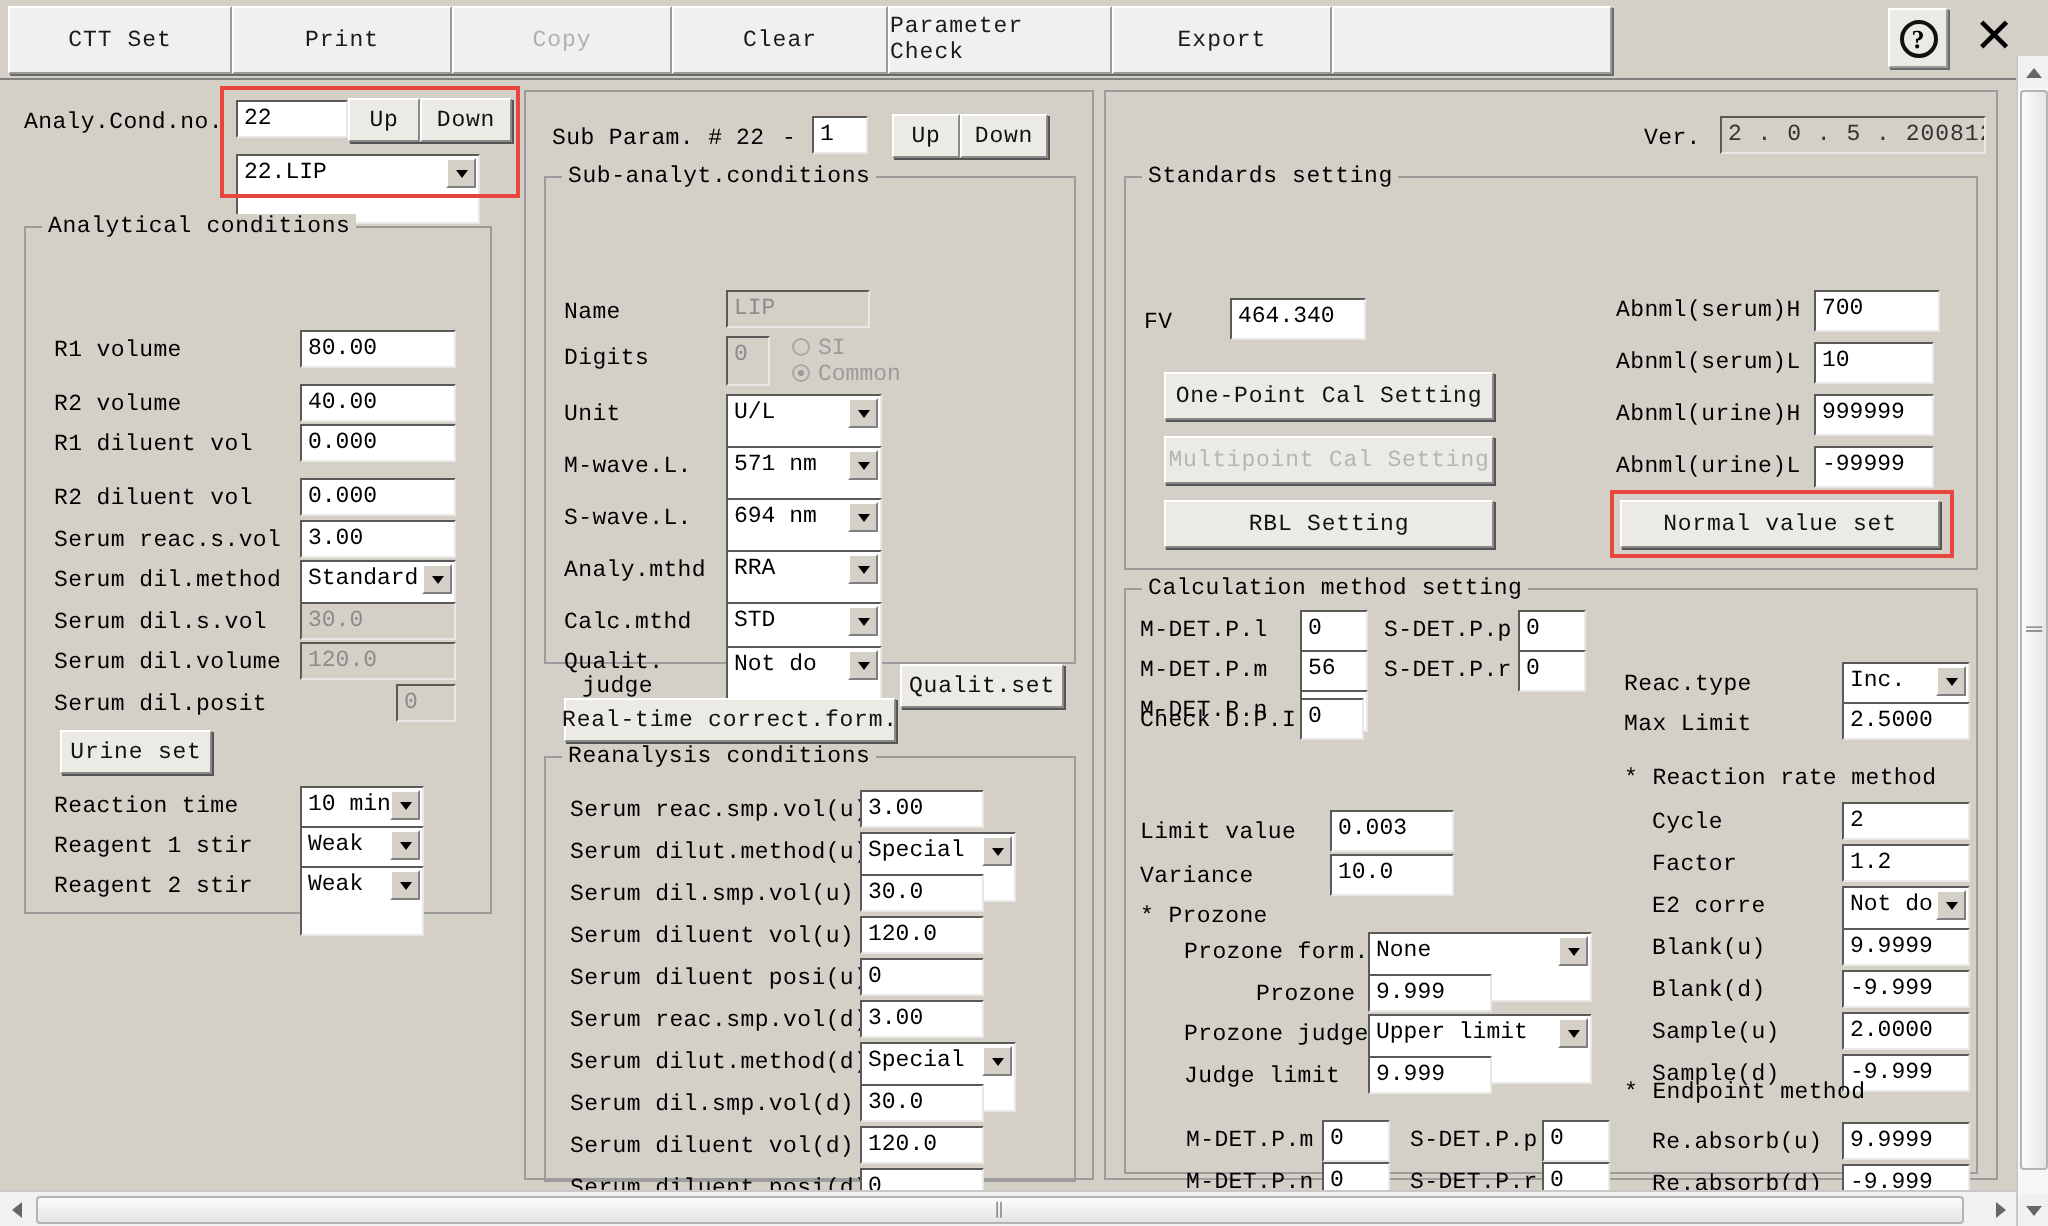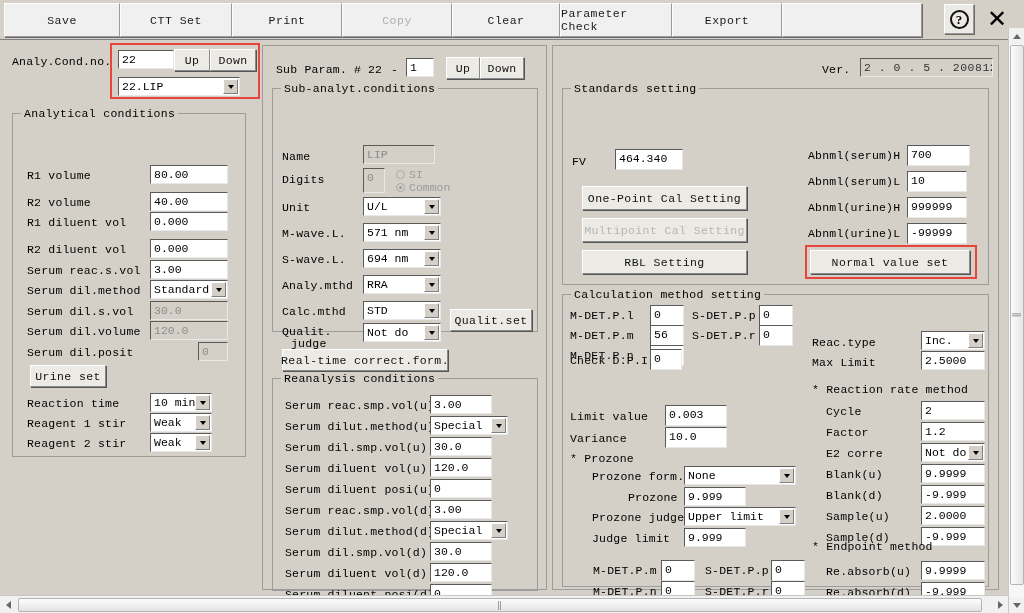--- a/index.html
+++ b/index.html
@@ -108,21 +108,21 @@
     overflow: hidden;
     white-space: nowrap;
   }
   .fld.ro { background: #d4d0c8; color: #8c8c8c; }
   .sel {
     position: absolute;
     background: #ffffff;
     border: 1px solid #828282;
     border-top-color: #5a5a5a; border-left-color: #5a5a5a;
     border-right-color: #e8e8e8; border-bottom-color: #e8e8e8;
-    height: 19px;
+    height: 35px;
     font-size: 11.5px;
     line-height: 17px;
     padding-left: 3px;
     white-space: nowrap;
     overflow: hidden;
   }
   .sel .arrow {
     position: absolute; right: 1px; top: 1px; width: 15px; height: 15px;
     background: #d4d0c8;
     border: 1px solid #fff;
@@ -203,21 +203,20 @@
   }
   .grip { font-size: 8px; color: #777; letter-spacing: 1px; }
 </style>
 </head>
 <body>
 
 <div id="app">
 
   <div class="toolbar">
     <div class="tbar-strip" id="toolbar-strip">
-        <div class="tbtn" style="width: 116px;">Save</div>
         <div class="tbtn" style="width: 112px;">CTT Set</div>
         <div class="tbtn" style="width: 110px;">Print</div>
         <div class="tbtn disabled" style="width: 110px;">Copy</div>
         <div class="tbtn" style="width: 108px;">Clear</div>
         <div class="tbtn" style="width: 112px;">Parameter Check</div>
         <div class="tbtn" style="width: 110px;">Export</div>
         <div class="tbtn-spacer" style="width: 140px;"></div>
       </div>
     <div class="icon-btn" style="left:944px;">
       <div class="help-circle">?</div>
@@ -305,21 +304,21 @@
         <div class="sel" style="left: 363px; top: 235px; width: 78px;"><span>RRA</span><span class="arrow"></span></div>
         <div class="lbl" style="left: 282px; top: 265px;">Calc.mthd</div>
         <div class="sel" style="left: 363px; top: 261px; width: 78px;"><span>STD</span><span class="arrow"></span></div>
       </div>
     <div class="lbl" style="left:282px; top:285px;">Qualit.</div>
     <div class="lbl" style="left:291px; top:297px;">judge</div>
     <div class="sel" style="left:363px; top:283px; width:78px;">
       <span>Not do</span>
       <span class="arrow"></span>
     </div>
-    <div class="btn" style="left:450px; top:269px; width:82px;">Qualit.set</div>
+    <div class="btn" style="left:450px; top:292px; width:82px;">Qualit.set</div>
     <div class="btn" style="left:282px; top:309px; width:166px;">Real-time correct.form.</div>
 
     <div class="group" style="left:272px; top:338px; width:266px; height:213px;">
       <div class="legend">Reanalysis conditions</div>
     </div>
     <div id="re-rows">
         <div class="lbl" style="left: 285px; top: 359px;">Serum reac.smp.vol(u)</div>
         <div class="fld" style="left: 430px; top: 355px; width: 62px;">3.00</div>
         <div class="lbl" style="left: 285px; top: 380px;">Serum dilut.method(u)</div>
         <div class="sel" style="left: 430px; top: 376px; width: 78px;"><span>Special</span><span class="arrow"></span></div>

